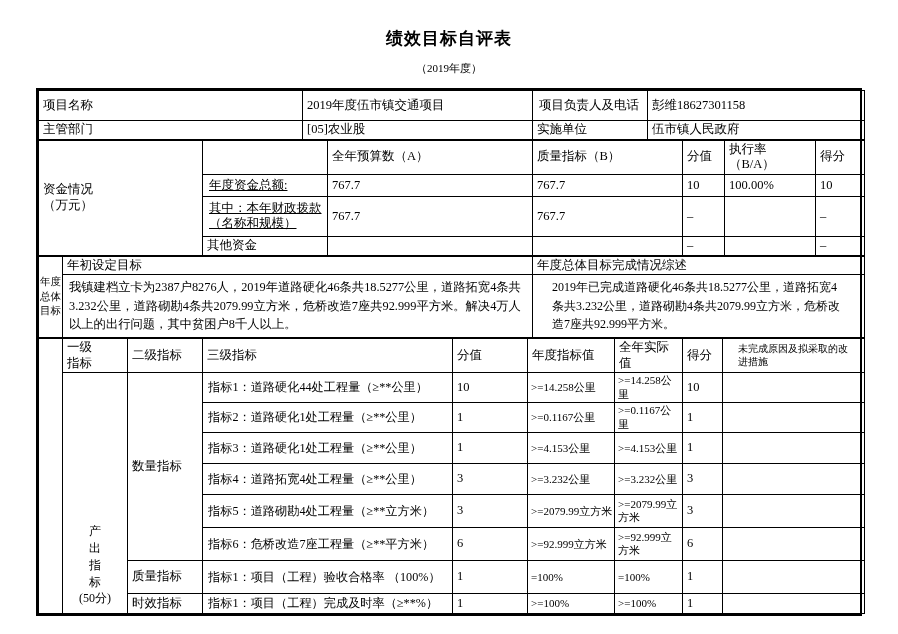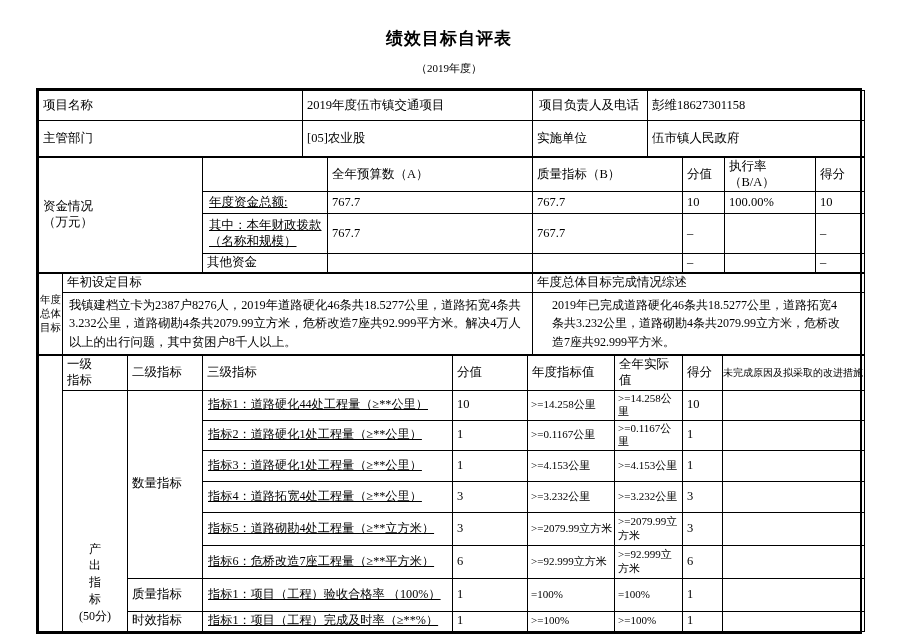--- a/index.html
+++ b/index.html
@@ -20,23 +20,23 @@
     padding: 1px 4px; vertical-align: middle; overflow: hidden;
   }
   .c { }
   .l { text-align: left; }
   .pre { white-space: pre-line; }
   .nowrap { white-space: nowrap; }
   .side-label { font-size: 10.5px; line-height: 1.35; text-align: center; padding: 0; }
   .v-label { font-size: 12px; line-height: 1.4; text-align: center; vertical-align: bottom; padding-bottom: 6px; }
   .goal-text { font-size: 12.3px; line-height: 1.5; text-align: left; padding: 3px 6px; vertical-align: middle; }
   .goal-text-r { font-size: 12px; line-height: 1.55; text-align: left; padding: 3px 19px; vertical-align: middle; }
-  .remark-h { font-size: 10px; padding: 1px 0; }
+  .remark-h { font-size: 10px; padding: 1px 15px; }
   .val { font-size: 11px; line-height: 1.2; padding: 1px 2px 1px 3px; text-align: left; }
-  .name-cell { font-size: 12.2px; padding-left: 5px; text-decoration: underline; }
+  .name-cell { font-size: 12.2px; padding-left: 5px; }
   .fund-label { padding-left: 6px; text-decoration: underline; }
 </style>
 </head>
 <body>
 
 <div class="page">
   <div class="doc-title">绩效目标自评表</div>
   <div class="doc-subtitle">（2019年度）</div>
 
   <div class="sheet">
@@ -48,21 +48,21 @@
           <col style="width:115px">
           <col style="width:217px">
         </colgroup>
       <tbody>
           <tr style="height:30px">
         <td class="c">项目名称</td>
         <td class="c">2019年度伍市镇交通项目</td>
         <td class="c" style="padding:1px 6px">项目负责人及电话</td>
         <td class="c">彭维18627301158</td>
       </tr>
-      <tr style="height:36px">
+      <tr style="height:18px">
         <td class="c">主管部门</td>
         <td class="c">[05]农业股</td>
         <td class="c">实施单位</td>
         <td class="c">伍市镇人民政府</td>
       </tr>
     </tbody>
       </table>
 
     <table>
       <colgroup>

